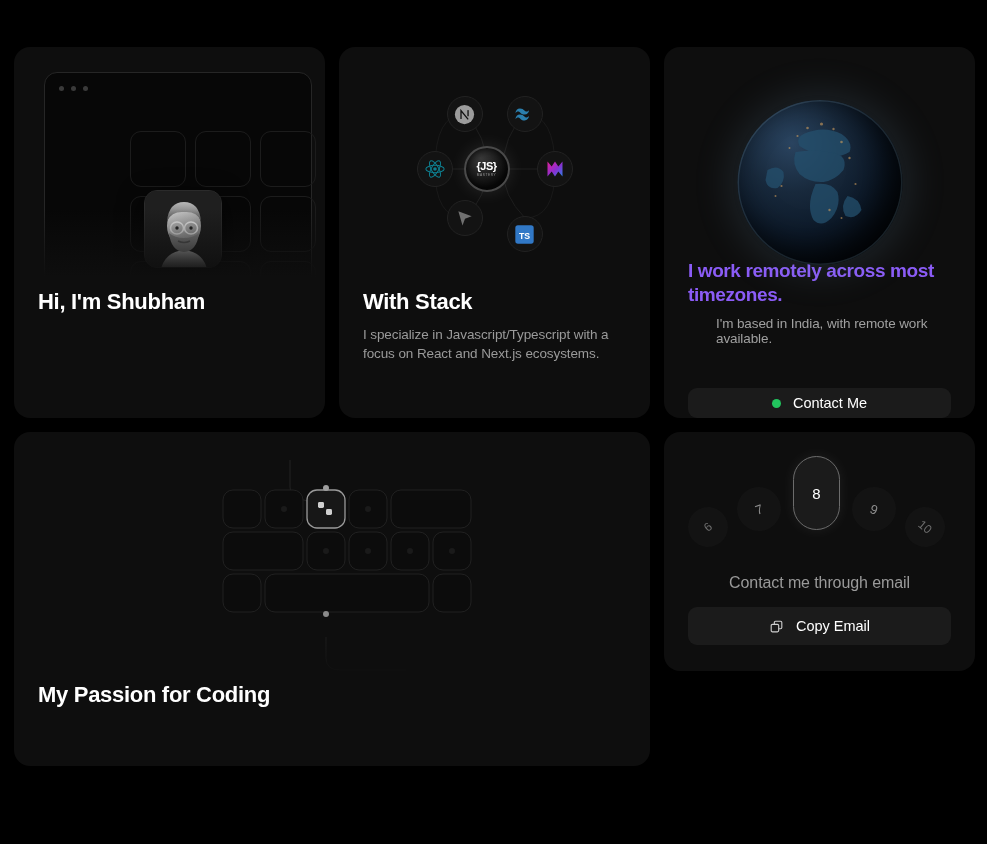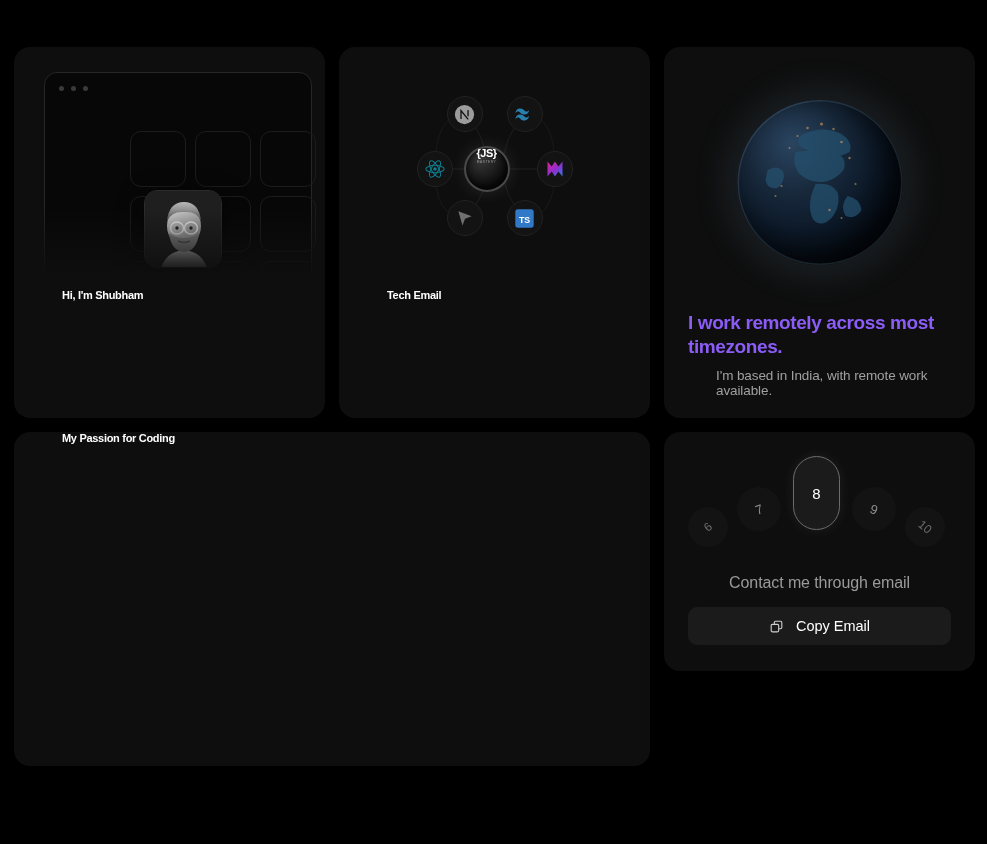--- a/index.html
+++ b/index.html
@@ -27,25 +27,24 @@
     border-radius: 16px;
     position: relative;
     overflow: hidden;
   }
   .card.right-span { grid-row: 1 / span 1; }
 
   
   .card-text { padding: 0 24px 24px 24px; }
   .card-title {
     color: #fff;
-    font-size: 11px;
+    font-size: 22px;
     font-weight: bold;
     letter-spacing: -0.3px;
     margin-bottom: 10px;
-    margin-left: 24px;
   }
   .card-body {
     color: #9a9a9a;
     font-size: 13.5px;
     line-height: 19px;
     letter-spacing: -0.1px;
   }
 
   
   .c1 { grid-column: 1; grid-row: 1; display: flex; flex-direction: column; }
@@ -106,29 +105,29 @@
     border-radius: 50%;
     background: #131313;
     border: 1px solid #222;
     display: flex; align-items: center; justify-content: center;
   }
   .node.n-tl { left: 52px; top: 12px; }
   .node.n-tr { left: 112px; top: 12px; }
   .node.n-l  { left: 22px;  top: 67px; }
   .node.n-r  { left: 142px; top: 67px; }
   .node.n-bl { left: 52px;  top: 116px; }
-  .node.n-br { left: 112px; top: 116px; }
+  .node.n-br { left: 112px; top: 132px; }
   .hub {
     position: absolute; left: 69px; top: 62px;
     width: 46px; height: 46px; border-radius: 50%;
     background: radial-gradient(circle at 35% 25%, #3a3a3a, #0a0a0a 70%);
     border: 2px solid #4a4a4a;
     box-shadow: 0 0 18px rgba(255,255,255,.10), inset 0 0 10px rgba(0,0,0,.9);
     display: flex; flex-direction: column;
-    align-items: center; 
+    align-items: center; justify-content: center;
     z-index: 3;
   }
   .hub .hub-js { color: #fff; font-size: 11px; font-weight: bold; letter-spacing: -.5px; line-height: 11px; }
   .hub .hub-sub { color: #9a9a9a; font-size: 3.2px; letter-spacing: .6px; margin-top: 1px; }
   .orbit svg.links { position: absolute; left: 0; top: 0; width: 200px; height: 170px; }
 
   
   .c3 { grid-column: 3; grid-row: 1; display: flex; flex-direction: column; }
   .globe-wrap { position: relative; height: 270px; }
   .globe {
@@ -157,21 +156,21 @@
     gap: 12px;
     cursor: pointer;
     width: calc(100% - 48px);
   }
   .green-dot { width: 9px; height: 9px; border-radius: 50%; background: #22c55e; display: inline-block; }
 
   
   .c4 {
     grid-column: 1 / span 2;
     grid-row: 2;
-    display: flex; flex-direction: row;
+    display: flex; flex-direction: column;
     height: 334px;
   }
   .kb-visual { position: relative; height: 250px; overflow: hidden; }
   .kb-svg { position: absolute; left: 0; top: 0; }
   .kb-fade {
     position: absolute; left:0; right:0; bottom:0; height: 60px;
     background: linear-gradient(to bottom, rgba(14,14,14,0), #0e0e0e 90%);
   }
 
   
@@ -355,21 +354,22 @@
             </svg>
           </div>
 
           <div class="hub">
             <span class="hub-js">{JS}</span>
             <span class="hub-sub">MASTERY</span>
           </div>
         </div>
       </div>
       <div class="card-text">
-        <div class="card-title">Tech Email</div>
+        <div class="card-title">With Stack</div>
+        <div class="card-body">I specialize in Javascript/Typescript with a focus on React and Next.js ecosystems.</div>
       </div>
     </div>
 
     <div class="card c3 right-span">
       <div class="globe-wrap">
         <div class="globe">
           <svg width="165" height="165" viewBox="0 0 165 165">
             <g fill="#24506e" opacity=".75">
               <path d="M66 34 q20 -9 38 0 q12 8 8 18 q-10 6 -24 4 q-16 -3 -26 -10 q-4 -8 4 -12 z"></path>
               <path d="M58 52 q22 -4 42 2 q10 4 6 16 q-8 10 -20 12 q-14 1 -24 -8 q-8 -10 -4 -22 z"></path>
@@ -392,20 +392,24 @@
                 <circle cx="118" cy="84" r="1.1"></circle>
             </g>
             <circle cx="82.5" cy="82.5" r="82" fill="none" stroke="rgba(150,190,220,.16)" stroke-width="2"></circle>
           </svg>
         </div>
       </div>
       <div class="c3-text">
         <div class="c3-title">I work remotely across most timezones.</div>
         <div class="c3-sub">I'm based in India, with remote work available.</div>
       </div>
+      <button class="pill-btn">
+        <span class="green-dot"></span>
+        <span>Contact Me</span>
+      </button>
     </div>
 
     <div class="card c4">
       <div class="kb-visual">
         <svg class="kb-svg" width="637" height="250" viewBox="0 0 637 250">
           <g stroke="#222" stroke-width="1" fill="none">
             <path d="M276 28 L276 55 Q276 68 290 68 L296 70"></path>
             <path d="M312 205 L312 226 Q312 238 326 238 L392 238"></path>
           </g>
           <circle cx="311" cy="513" r="0" fill="none"></circle>

